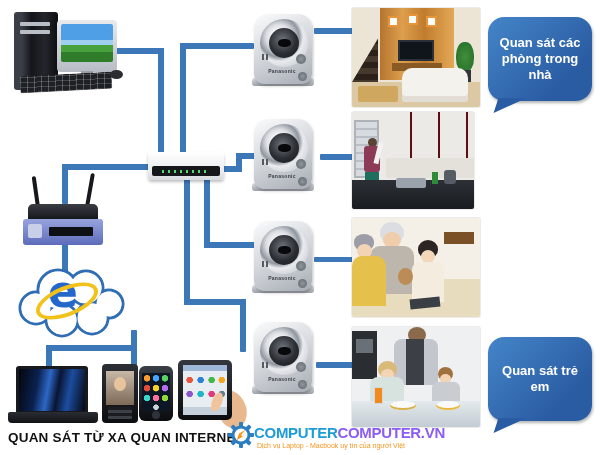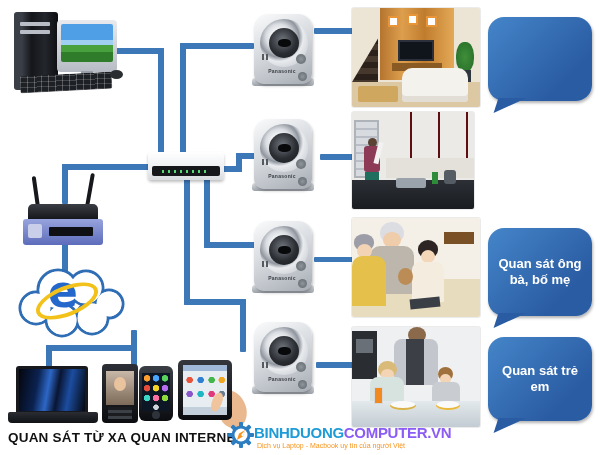--- a/index.html
+++ b/index.html
@@ -304,24 +304,21 @@
     <div class="abs" style="left:86px;top:40px;width:15px;height:14px;border-radius:50%;background:#a0713c;"></div>
     <div class="abs" style="left:88px;top:47px;width:11px;height:10px;border-radius:50%;background:#f3d4b5;"></div>
     <div class="abs" style="left:80px;top:55px;width:28px;height:22px;background:#c9cdd2;border-radius:6px 6px 0 0;"></div>
     <div class="abs" style="left:0;top:74px;width:128px;height:26px;background:linear-gradient(#e3e9ec,#c2ccd2);"></div>
     <div class="abs" style="left:22px;top:60px;width:9px;height:17px;background:#f08a1e;border:1px solid #d8d8d8;box-sizing:border-box;"></div>
     <div class="abs" style="left:38px;top:74px;width:26px;height:9px;border-radius:50%;background:#fafafa;box-shadow:inset 0 -2px 0 #d9b24a;"></div>
     <div class="abs" style="left:84px;top:74px;width:24px;height:9px;border-radius:50%;background:#fafafa;box-shadow:inset 0 -2px 0 #e8b93c;"></div>
   </div>
 
   <div class="bubble" style="left:488px;top:17px;height:84px;">
-    <span class="tail"></span>
-  </div>
-  <div class="bubble" style="left:488px;top:228px;height:88px;">
-    <span>Quan sát ông bà, bố mẹ</span>
+    <span>Quan sát các phòng trong nhà</span>
     <span class="tail"></span>
   </div>
   <div class="bubble" style="left:488px;top:337px;height:84px;">
     <span>Quan sát trẻ em</span>
     <span class="tail"></span>
   </div>
 
   <div class="abs gear">
     <svg width="26" height="26" viewBox="0 0 26 26">
       <g fill="#2d7dc1">
@@ -330,17 +327,17 @@
         <rect x="11" y="0" width="4" height="26" rx="1" transform="rotate(45 13 13)"></rect>
         <rect x="0" y="11" width="26" height="4" rx="1" transform="rotate(45 13 13)"></rect>
         <circle cx="13" cy="13" r="9.5"></circle>
       </g>
       <circle cx="13" cy="13" r="6.5" fill="#ffffff"></circle>
       <path d="M13 6.5 L15.5 13 L13 19.5 L10.5 13 Z" fill="#f7941d" transform="rotate(40 13 13)"></path>
       <path d="M13 6.5 L15.5 13 L13 13 Z" fill="#ffffff" transform="rotate(40 13 13)"></path>
     </svg>
   </div>
   <div class="brand">
-    <span class="b1">BINHDUONG</span><span class="b2">COMPUTER.VN</span>
+    <span class="b1">COMPUTER</span><span class="b2">COMPUTER.VN</span>
   </div>
   <div class="tagline">Dịch vụ Laptop - Macbook uy tín của người Việt</div>
 
 </div>
 
 </body></html>

